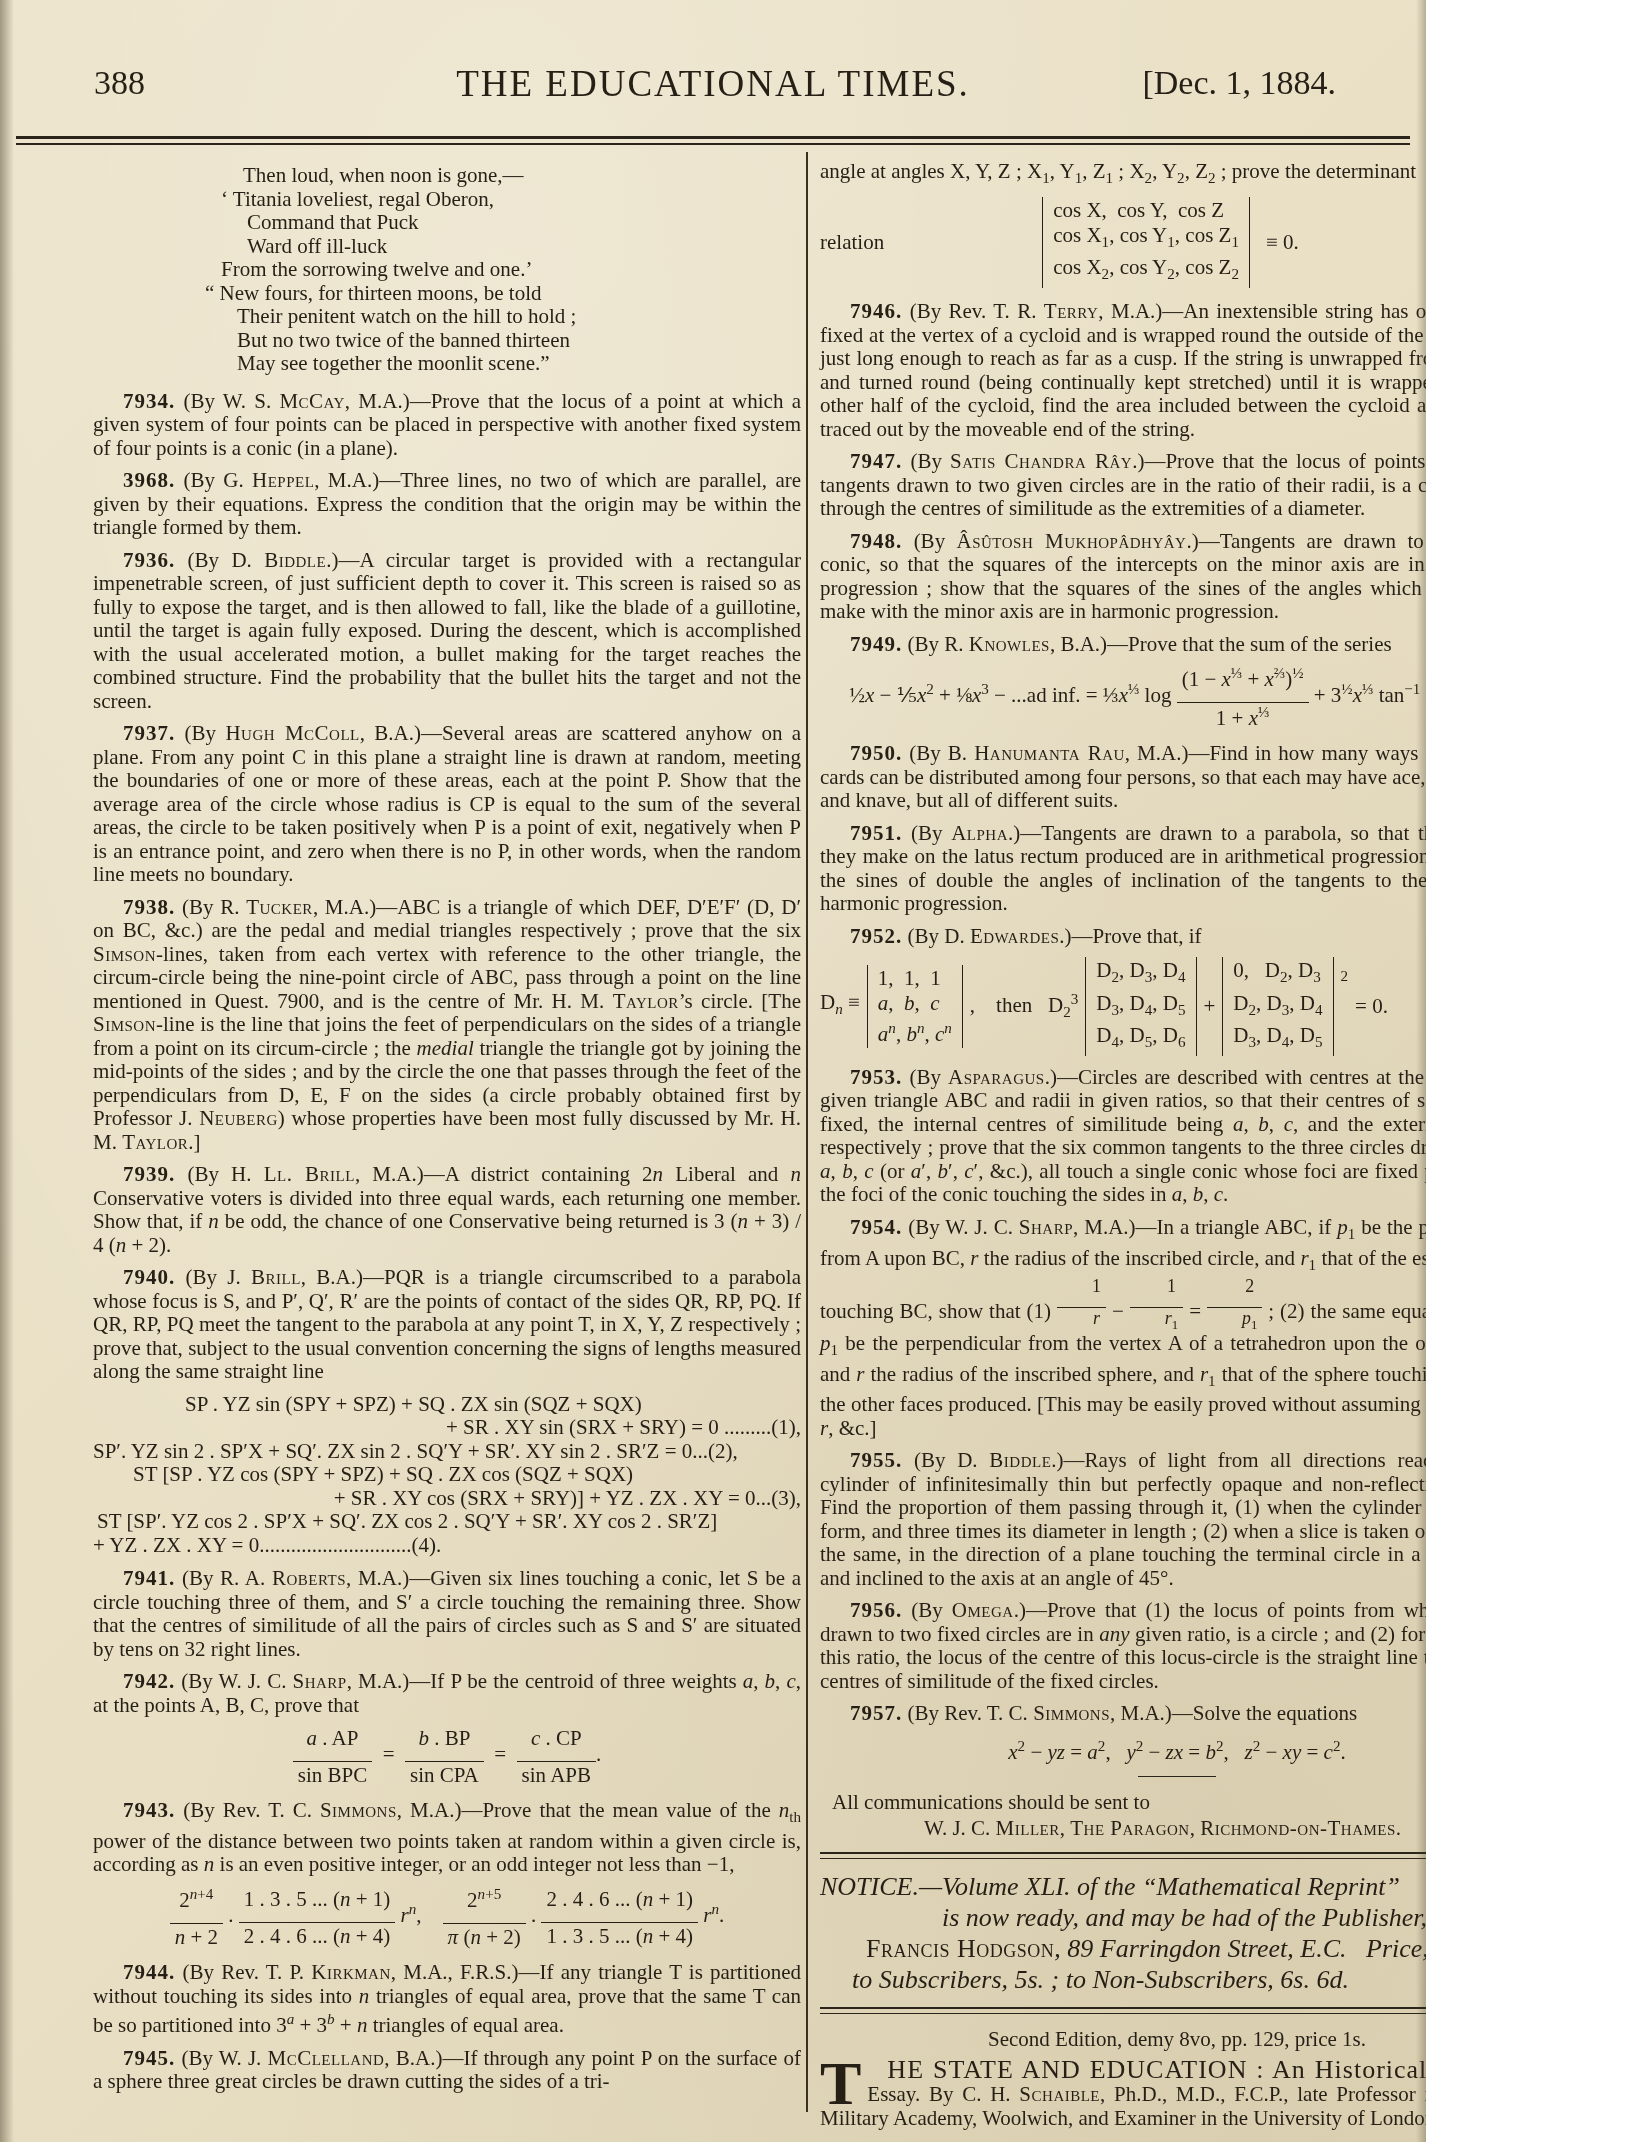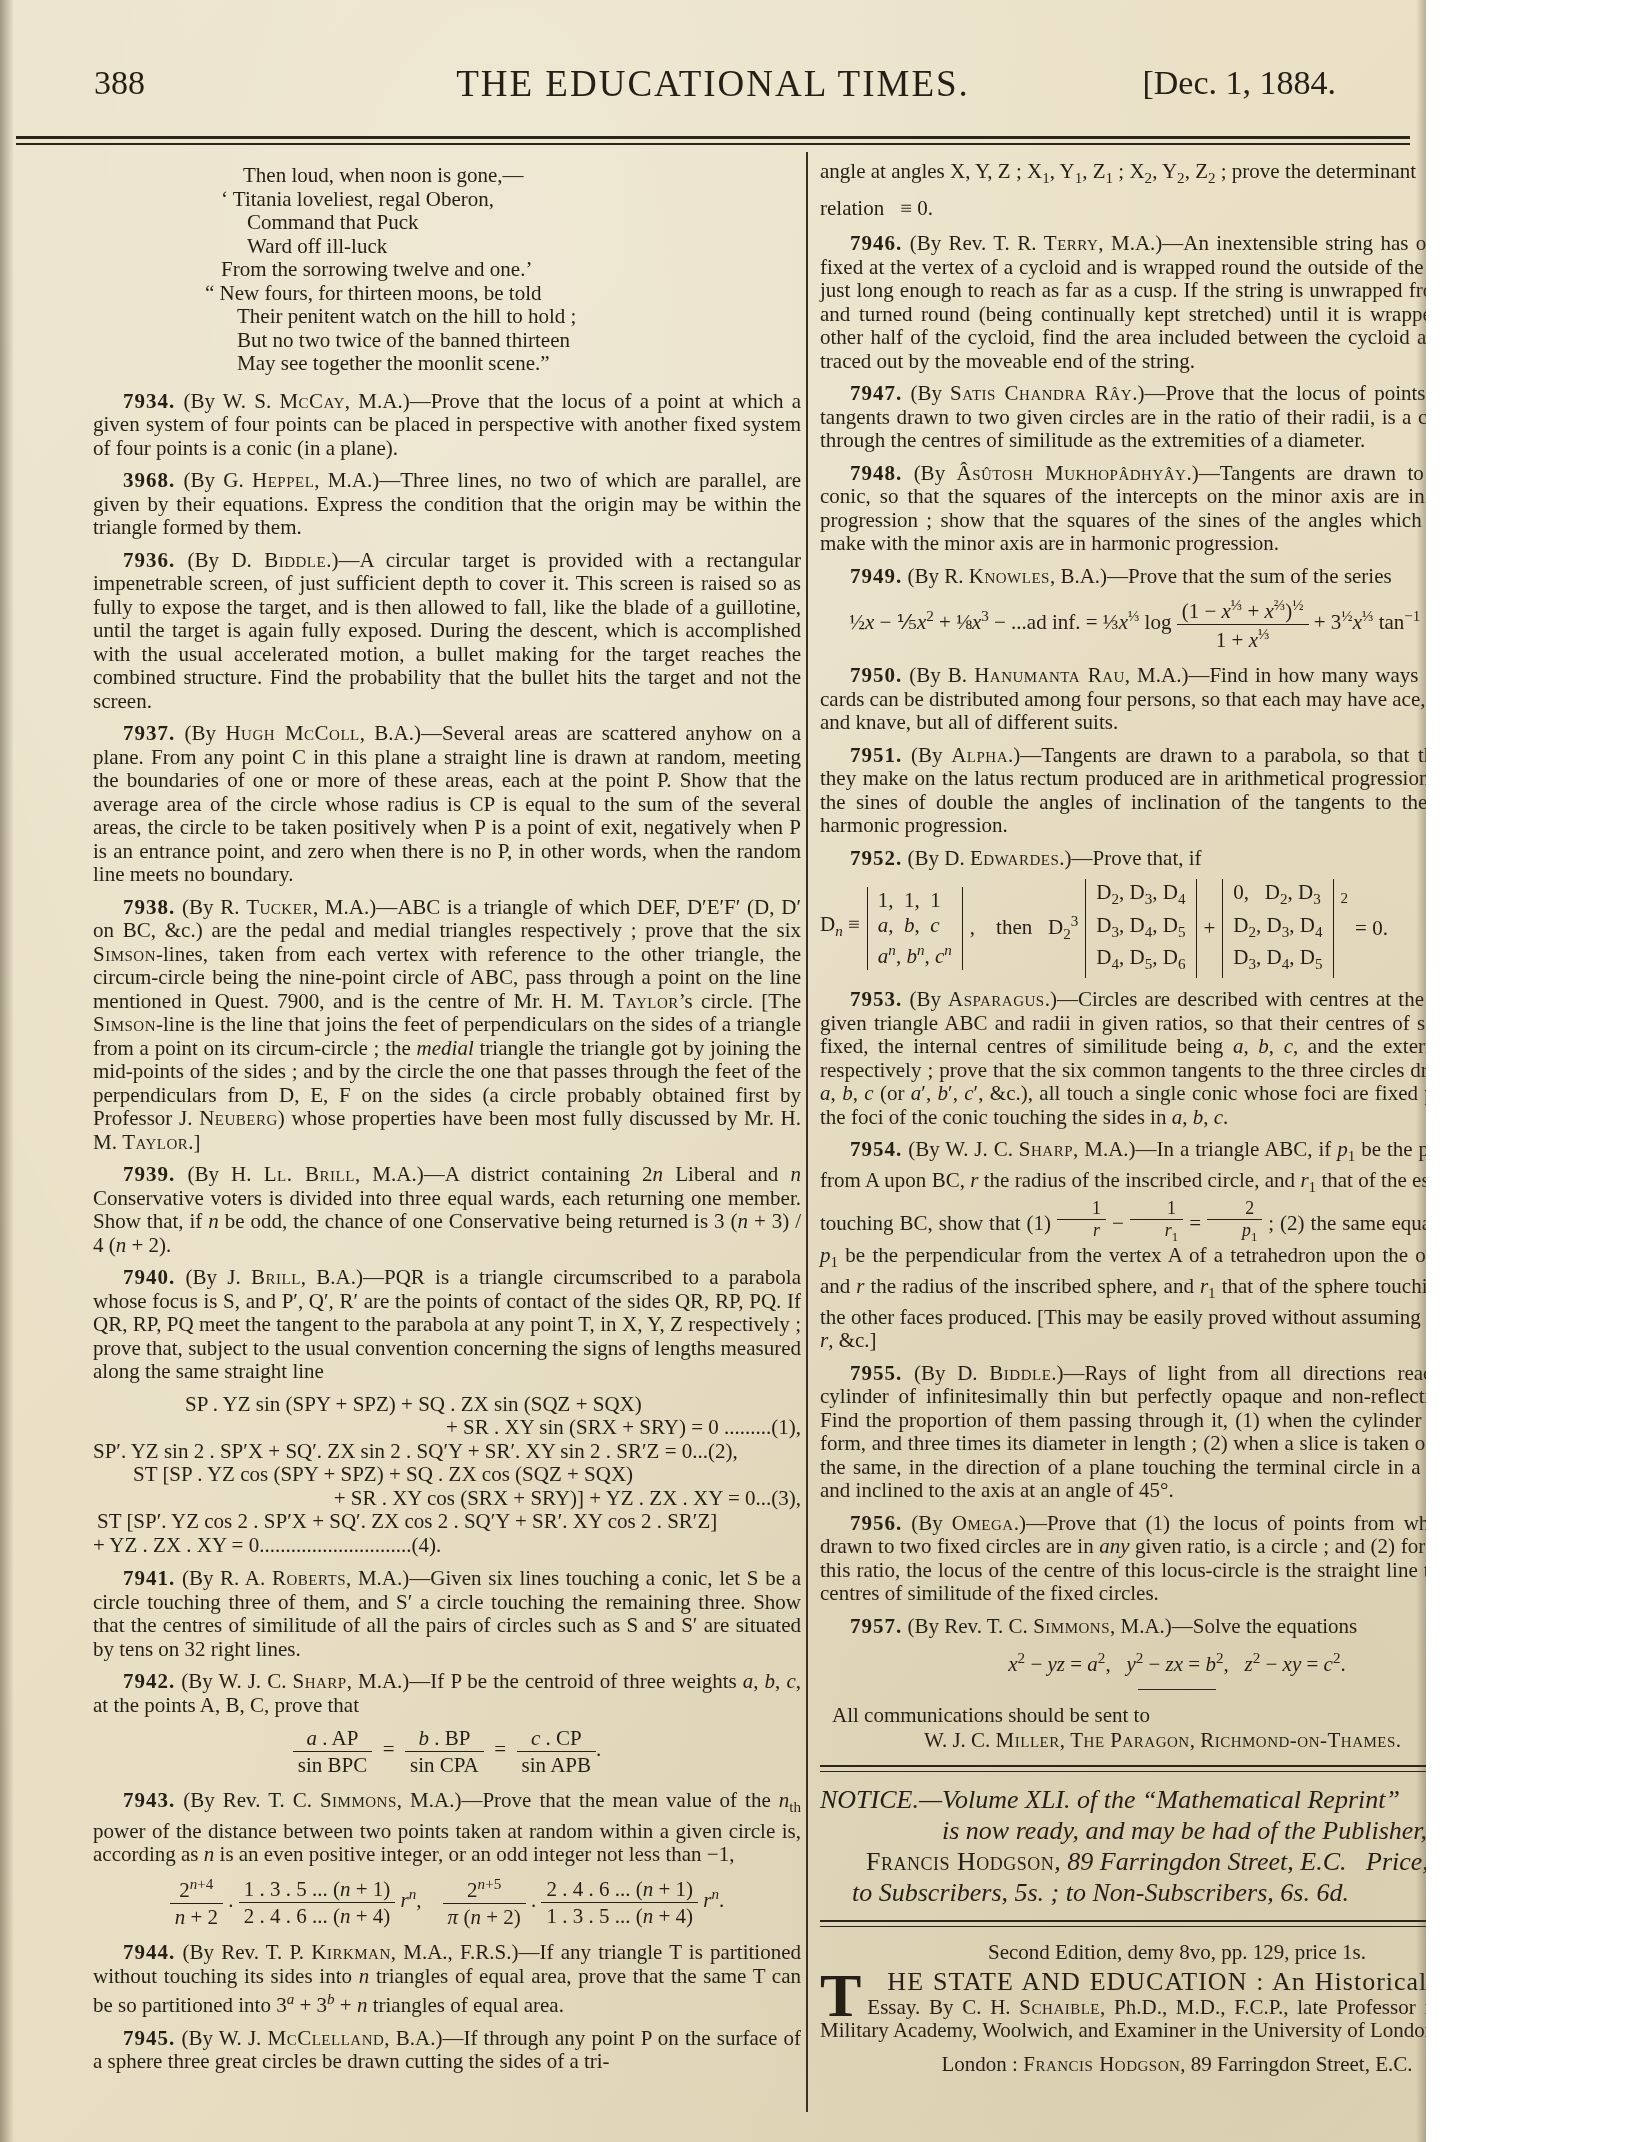--- a/index.html
+++ b/index.html
@@ -37,21 +37,21 @@
   .sc{font-variant:small-caps;letter-spacing:0.5px;}
   .rom{font-style:normal;}
 
   .disp{text-align:center;margin:4px 0 12px 0;}
   .eqlines{margin:2px 0 10px 0;}
   .eqlines div{white-space:nowrap;}
   .eql1{padding-left:92px}.eql2{text-align:right}.eql3{padding-left:0}
   .eql4{padding-left:40px}.eql5{text-align:right}.eql6{padding-left:4px}.eql7{text-align:left}
 
   .frac{display:inline-block;vertical-align:middle;text-align:center;line-height:1.15;}
-  .frac .n{display:block;padding:0 5px 1px;border-bottom:1.6px solid #261f15;}
+  .frac .n{display:block;padding:0 5px 11px;border-bottom:1.6px solid #261f15;}
   .frac .d{display:block;padding:1px 5px 0;}
   .frac.sm{font-size:0.85em;vertical-align:-0.35em;line-height:1.05;}
   sup{font-size:0.72em;}  sub{font-size:0.72em;}
 
   .relrow{display:flex;align-items:center;margin:2px 0 12px 0;}
   .rellabel{flex:none;}
   .det{display:inline-block;vertical-align:middle;border-left:1.6px solid #261f15;border-right:1.6px solid #261f15;
     padding:1px 10px;text-align:left;}
   .det .r{display:block;line-height:25px;white-space:nowrap;}
   .relrow .det{margin-left:158px;}
@@ -132,20 +132,25 @@
     <p class="prob"><span class="num">7944.</span> <span>(By Rev. T. P. <span class="sc">Kirkman</span>, M.A., F.R.S.)—If any triangle T is partitioned without touching its sides into <i>n</i> triangles of equal area, prove that the same T can be so partitioned into 3<sup><i>a</i></sup> + 3<sup><i>b</i></sup> + <i>n</i> triangles of equal area.</span></p>
     <p class="prob"><span class="num">7945.</span> <span>(By W. J. <span class="sc">McClelland</span>, B.A.)—If through any point P on the surface of a sphere three great circles be drawn cutting the sides of a tri-</span></p>
   </div>
 
   <div class="col col-right">
 
     <p class="cont">angle at angles X, Y, Z ; X<sub>1</sub>, Y<sub>1</sub>, Z<sub>1</sub> ; X<sub>2</sub>, Y<sub>2</sub>, Z<sub>2</sub> ; prove the determinant</p>
 
     <div class="relrow">
       <span class="rellabel">relation</span>
+      <span class="det">
+        <span class="r">cos X, &nbsp;cos Y, &nbsp;cos Z</span>
+        <span class="r">cos X<sub>1</sub>, cos Y<sub>1</sub>, cos Z<sub>1</sub></span>
+        <span class="r">cos X<sub>2</sub>, cos Y<sub>2</sub>, cos Z<sub>2</sub></span>
+      </span>
       <span class="relrhs">≡ 0.</span>
     </div>
 
     <p class="prob"><span class="num">7946.</span> <span>(By Rev. T. R. <span class="sc">Terry</span>, M.A.)—An inextensible string has one extremity fixed at the vertex of a cycloid and is wrapped round the outside of the curve, being just long enough to reach as far as a cusp.  If the string is unwrapped from the curve and turned round (being continually kept stretched) until it is wrapped round the other half of the cycloid, find the area included between the cycloid and the curve traced out by the moveable end of the string.</span></p>
     <p class="prob"><span class="num">7947.</span> <span>(By <span class="sc">Satis Chandra Rây</span>.)—Prove that the locus of points from which tangents drawn to two given circles are in the ratio of their radii, is a circle passing through the centres of similitude as the extremities of a diameter.</span></p>
     <p class="prob"><span class="num">7948.</span> <span>(By <span class="sc">Âsûtosh Mukhopâdhyây</span>.)—Tangents are drawn to any central conic, so that the squares of the intercepts on the minor axis are in arithmetical progression ; show that the squares of the sines of the angles which the tangents make with the minor axis are in harmonic progression.</span></p>
     <p class="prob"><span class="num">7949.</span> <span>(By R. <span class="sc">Knowles</span>, B.A.)—Prove that the sum of the series</span></p>
 
     <div class="disp">½<i>x</i> − ⅕<i>x</i><sup>2</sup> + ⅛<i>x</i><sup>3</sup> − ...ad inf. = ⅓<i>x</i><sup>⅓</sup> log <span class="frac"><span class="n">(1 − <i>x</i><sup>⅓</sup> + <i>x</i><sup>⅔</sup>)<sup>½</sup></span><span class="d">1 + <i>x</i><sup>⅓</sup></span></span> + 3<sup>½</sup><i>x</i><sup>⅓</sup> tan<sup>−1</sup> <span class="frac"><span class="n">2<i>x</i><sup>⅓</sup> − 1</span><span class="d">3<sup>½</sup></span></span>.</div>
 

